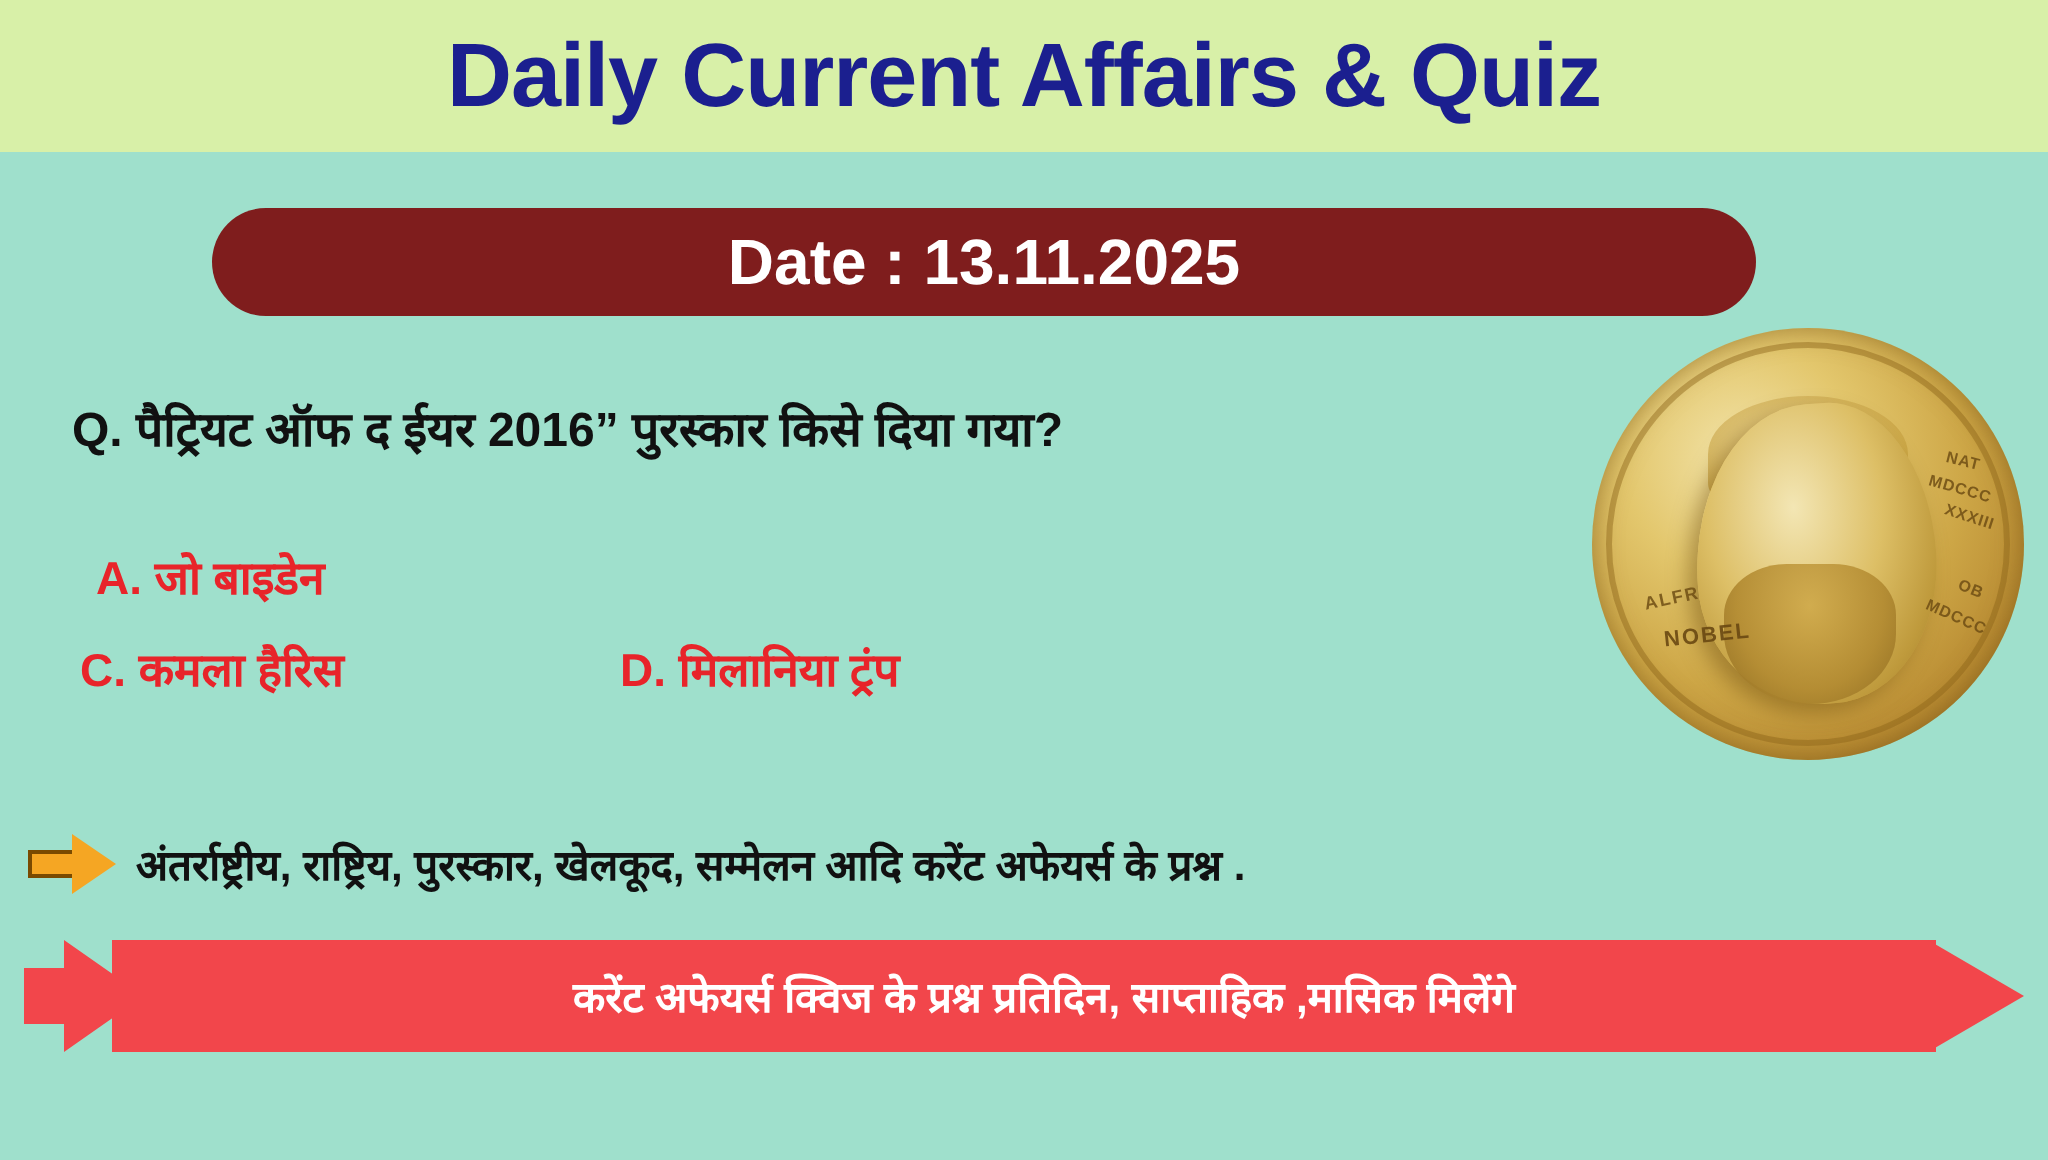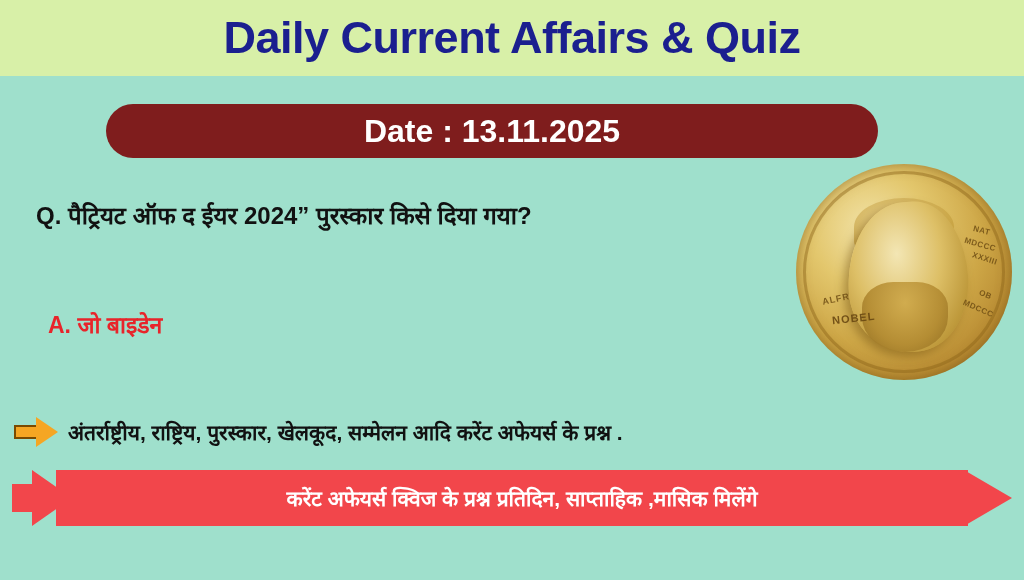--- a/index.html
+++ b/index.html
@@ -72,21 +72,20 @@
   
   .options {
     position: absolute;
     left: 40px;
     top: 272px;
     width: 740px;
   }
   .opt-row {
     display: flex;
     margin-bottom: 14px;
-    margin-top: 36px;
   }
   .opt {
     font-size: 23px;
     font-weight: bold;
     color: #e8242a;
     white-space: nowrap;
   }
   .opt-a { width: 270px; padding-left: 8px; }
   .opt-b { width: 300px; }
   .opt-c { width: 270px; padding-left: 0px; }
@@ -337,25 +336,29 @@
     <div class="medal-beard"></div>
     <div class="medal-text-left">ALFR</div>
     <div class="medal-nobel">NOBEL</div>
     <div class="medal-text-r1">NAT</div>
     <div class="medal-text-r2">MDCCC</div>
     <div class="medal-text-r3">XXXIII</div>
     <div class="medal-text-r4">OB</div>
     <div class="medal-text-r5">MDCCC</div>
   </div>
 
-  <div class="question">Q. पैट्रियट ऑफ द ईयर 2024” पुरस्कार किसे दिया गया?</div>
+  <div class="question">Q. पैट्रियट ऑफ द ईयर 2016” पुरस्कार किसे दिया गया?</div>
 
   <div class="options">
     <div class="opt-row">
       <div class="opt opt-a">A. जो बाइडेन</div>
+    </div>
+    <div class="opt-row">
+      <div class="opt opt-c">C. कमला हैरिस</div>
+      <div class="opt opt-d">D. मिलानिया ट्रंप</div>
     </div>
   </div>
 
   <div class="note-line">
     <span class="small-arrow">
       <span class="shaft"></span>
       <span class="head"></span>
     </span>
     <span class="note-text">अंतर्राष्ट्रीय, राष्ट्रिय, पुरस्कार, खेलकूद, सम्मेलन आदि करेंट अफेयर्स के प्रश्न .</span>
   </div>

